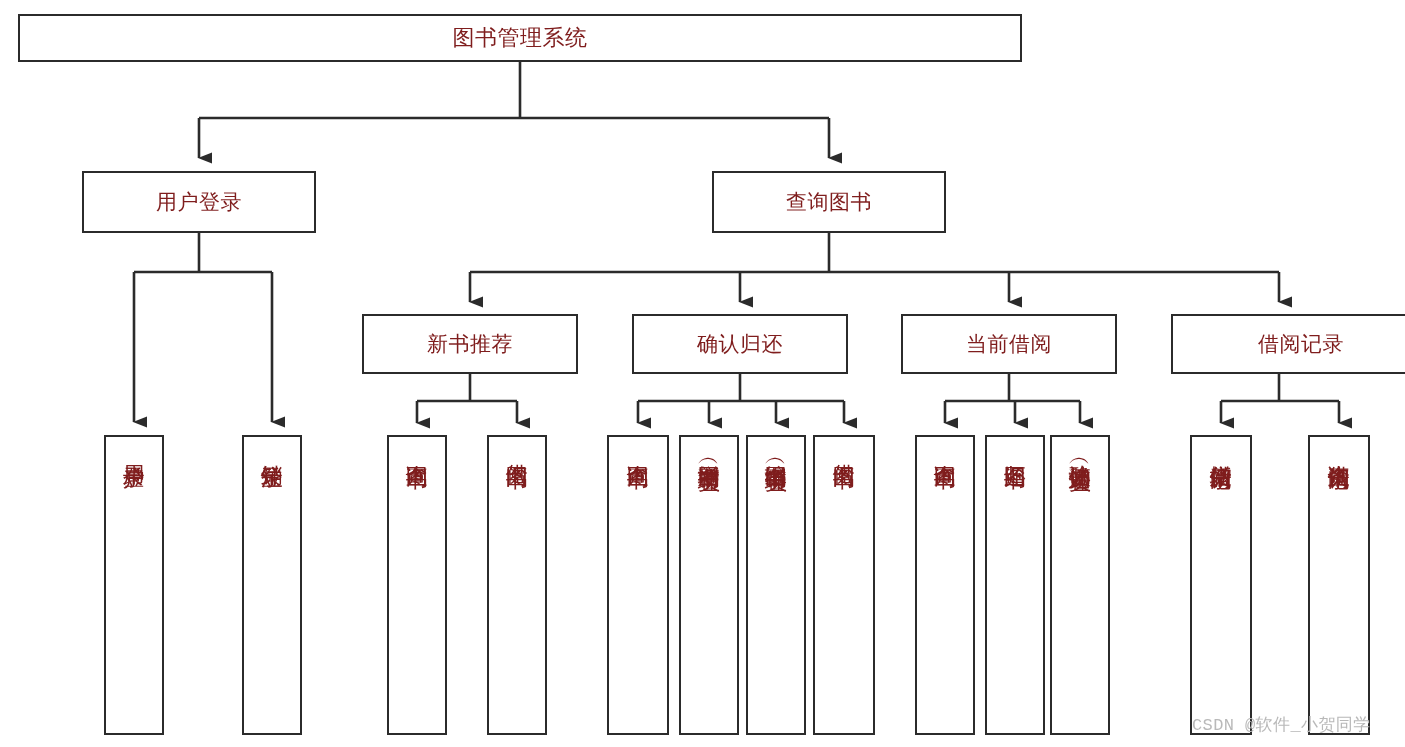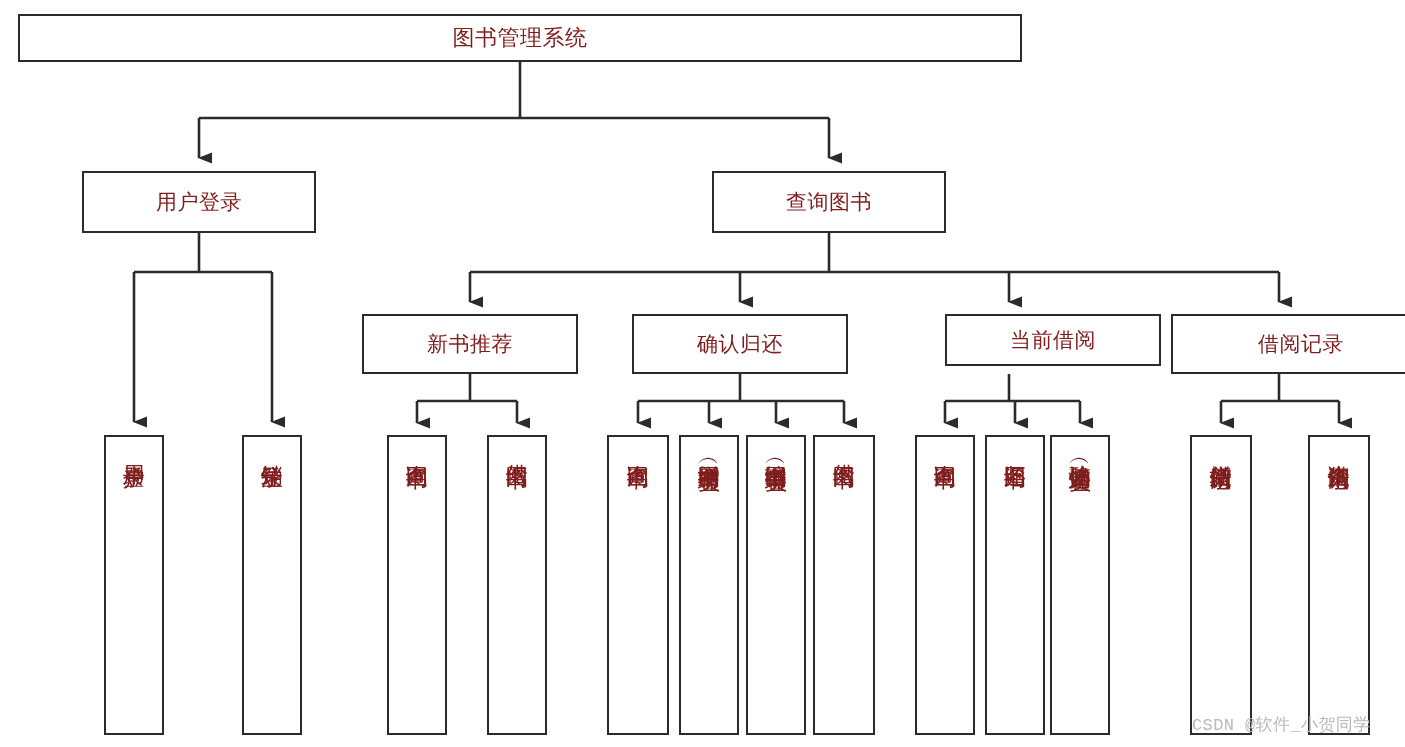--- a/index.html
+++ b/index.html
@@ -135,21 +135,21 @@
   <div class="node horiz" style="left:712px; top:171px; width:234px; height:62px;">
     <span class="lbl">查询图书</span>
   </div>
 
   <div class="node horiz" style="left:362px; top:314px; width:216px; height:60px;">
     <span class="lbl">新书推荐</span>
   </div>
   <div class="node horiz" style="left:632px; top:314px; width:216px; height:60px;">
     <span class="lbl">确认归还</span>
   </div>
-  <div class="node horiz" style="left:901px; top:314px; width:216px; height:52px;margin-left:44px;">
+  <div class="node horiz" style="left:901px; top:314px; width:216px; height:60px;">
     <span class="lbl">当前借阅</span>
   </div>
   <div class="node horiz" style="left:1171px; top:314px; width:260px; height:60px;">
     <span class="lbl">借阅记录</span>
   </div>
 
   <div class="node vert" style="left:104px; top:435px; width:60px; height:300px;">
     <span class="lbl">用户登录</span>
   </div>
   <div class="node vert" style="left:242px; top:435px; width:60px; height:300px;">

